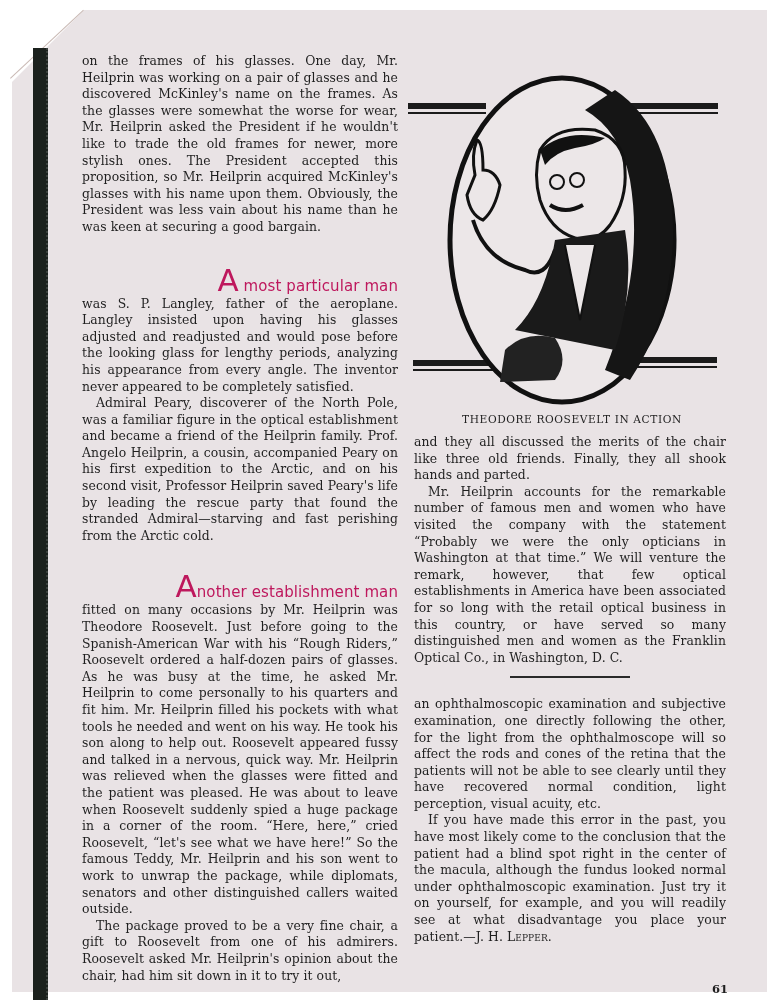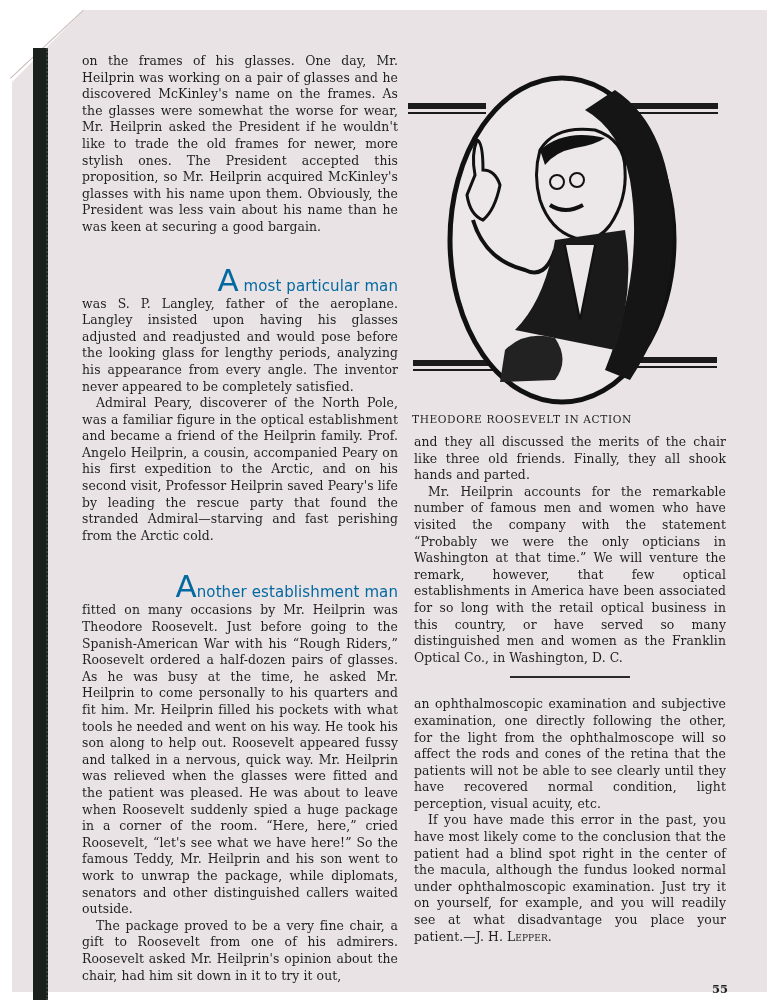--- a/index.html
+++ b/index.html
@@ -29,31 +29,31 @@
   .col {
     position: absolute; font-size: 12.4px; line-height: 16.6px;
     text-align: justify; letter-spacing: .1px;
   }
   .col p { margin: 0; }
   .col p.ind { text-indent: 14px; }
   .left-col { left: 82px; width: 316px; }
   .right-col { left: 414px; width: 312px; }
   .subhead {
     text-align: right; font-family: "DejaVu Sans", sans-serif;
-    font-size: 15px; line-height: 20px; color: #0369a1; margin: 0;
+    font-size: 15px; line-height: 20px; color: #be185d; margin: 0;
   }
   .subhead .cap { font-size: 31px; line-height: 28px; font-weight: normal; }
   .section-title {
     text-align: center; font-family: "DejaVu Serif", serif; font-weight: bold;
     font-size: 16px; margin: 0;
   }
   .rule { height: 2px; background: #2a2a2a; width: 120px; margin: 0 auto; }
   .caption {
     position: absolute; left: 412px; top: 413px; width: 320px;
-    font-size: 10.6px; letter-spacing: .6px;
+    text-align: center; font-size: 10.6px; letter-spacing: .6px;
     font-family: "DejaVu Serif", serif;
   }
   .page-num {
     position: absolute; left: 712px; top: 982px; font-size: 11.5px;
     font-weight: bold; font-family: "DejaVu Serif", serif;
   }
   .smallcaps { font-variant: small-caps; }
   .illus { position: absolute; left: 405px; top: 70px; width: 320px; height: 340px; }
 </style>
 </head>
@@ -105,13 +105,13 @@
   <p>and they all discussed the merits of the chair like three old friends. Finally, they all shook hands and parted.</p>
   <p class="ind">Mr. Heilprin accounts for the remarkable number of famous men and women who have visited the company with the statement “Probably we were the only opticians in Washington at that time.” We will venture the remark, however, that few optical establishments in America have been associated for so long with the retail optical business in this country, or have served so many distinguished men and women as the Franklin Optical Co., in Washington, D. C.</p>
   <div style="height:10px"></div>
   <div class="rule"></div>
   <div style="height:14px"></div>
   <div style="height:4px"></div>
   <p>an ophthalmoscopic examination and subjective examination, one directly following the other, for the light from the ophthalmoscope will so affect the rods and cones of the retina that the patients will not be able to see clearly until they have recovered normal condition, light perception, visual acuity, etc.</p>
   <p class="ind"><span>If you have made this error in the past, you have most likely come to the conclusion that the patient had a blind spot right in the center of the macula, although the fundus looked normal under ophthalmoscopic examination. Just try it on yourself, for example, and you will readily see at what disadvantage you place your patient.—</span><span class="smallcaps">J. H. Lepper.</span></p>
 </div>
 
-<div class="page-num">55</div>
+<div class="page-num">61</div>
 
 </body></html>

